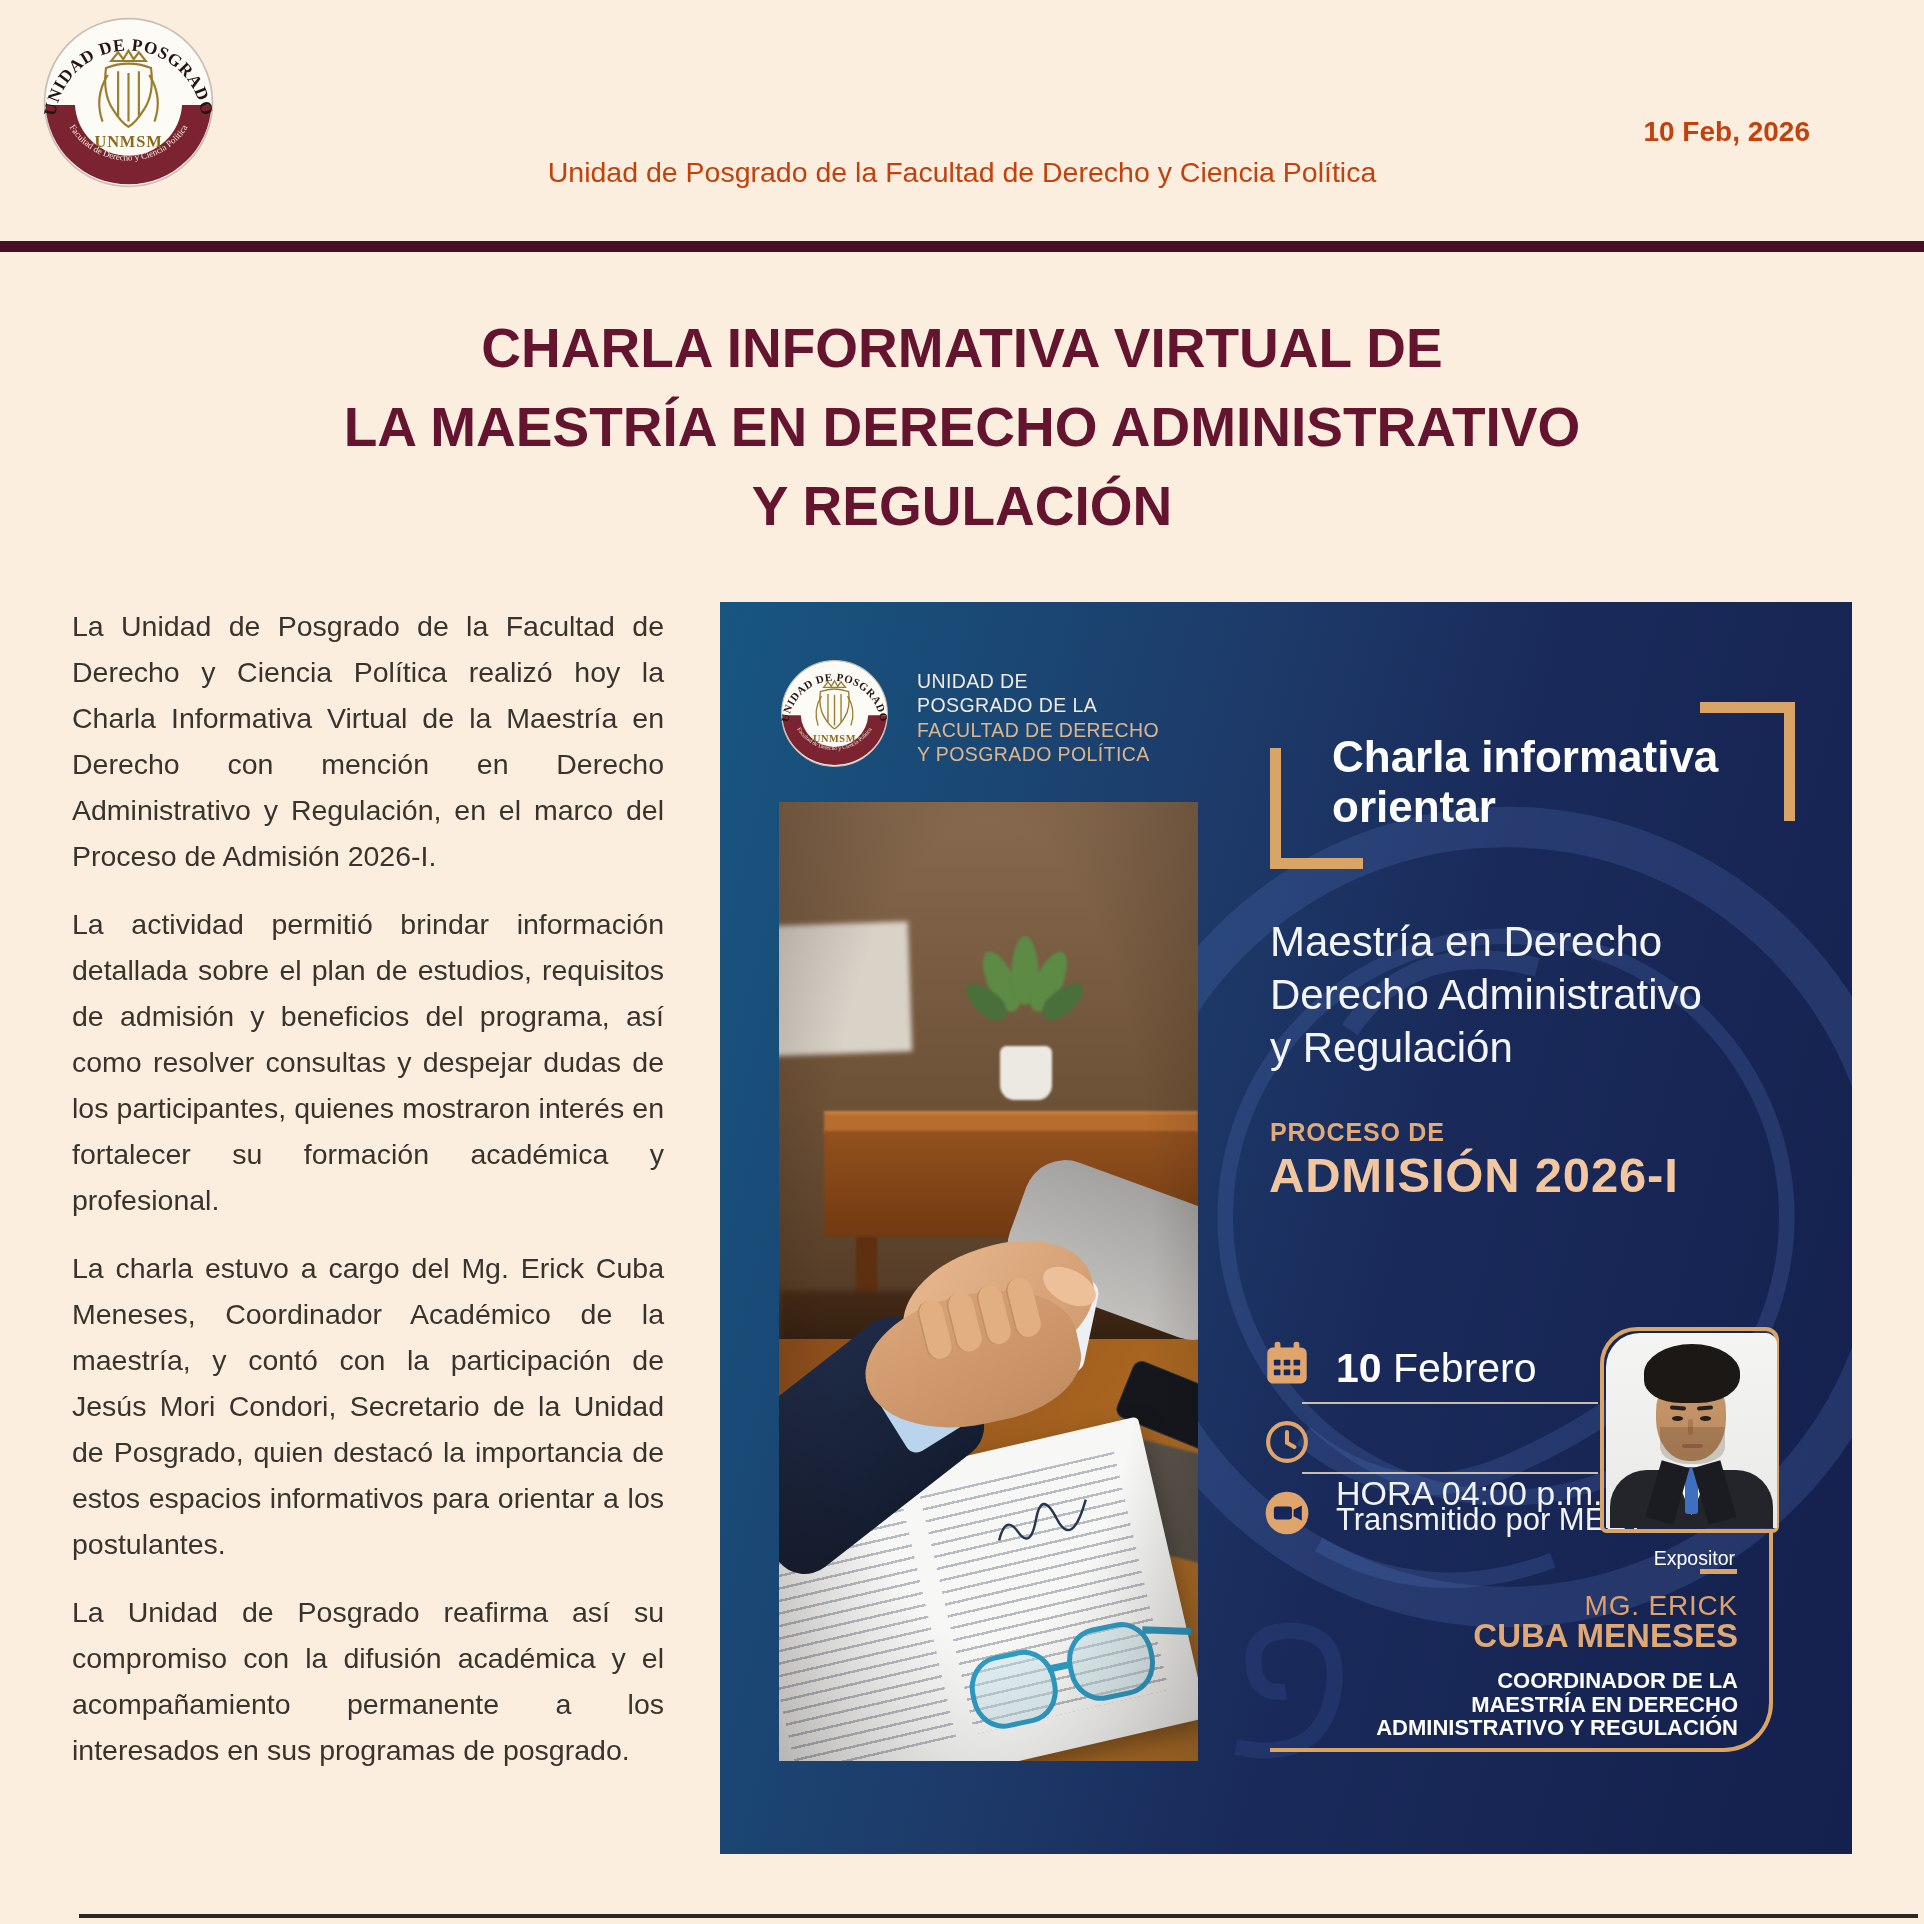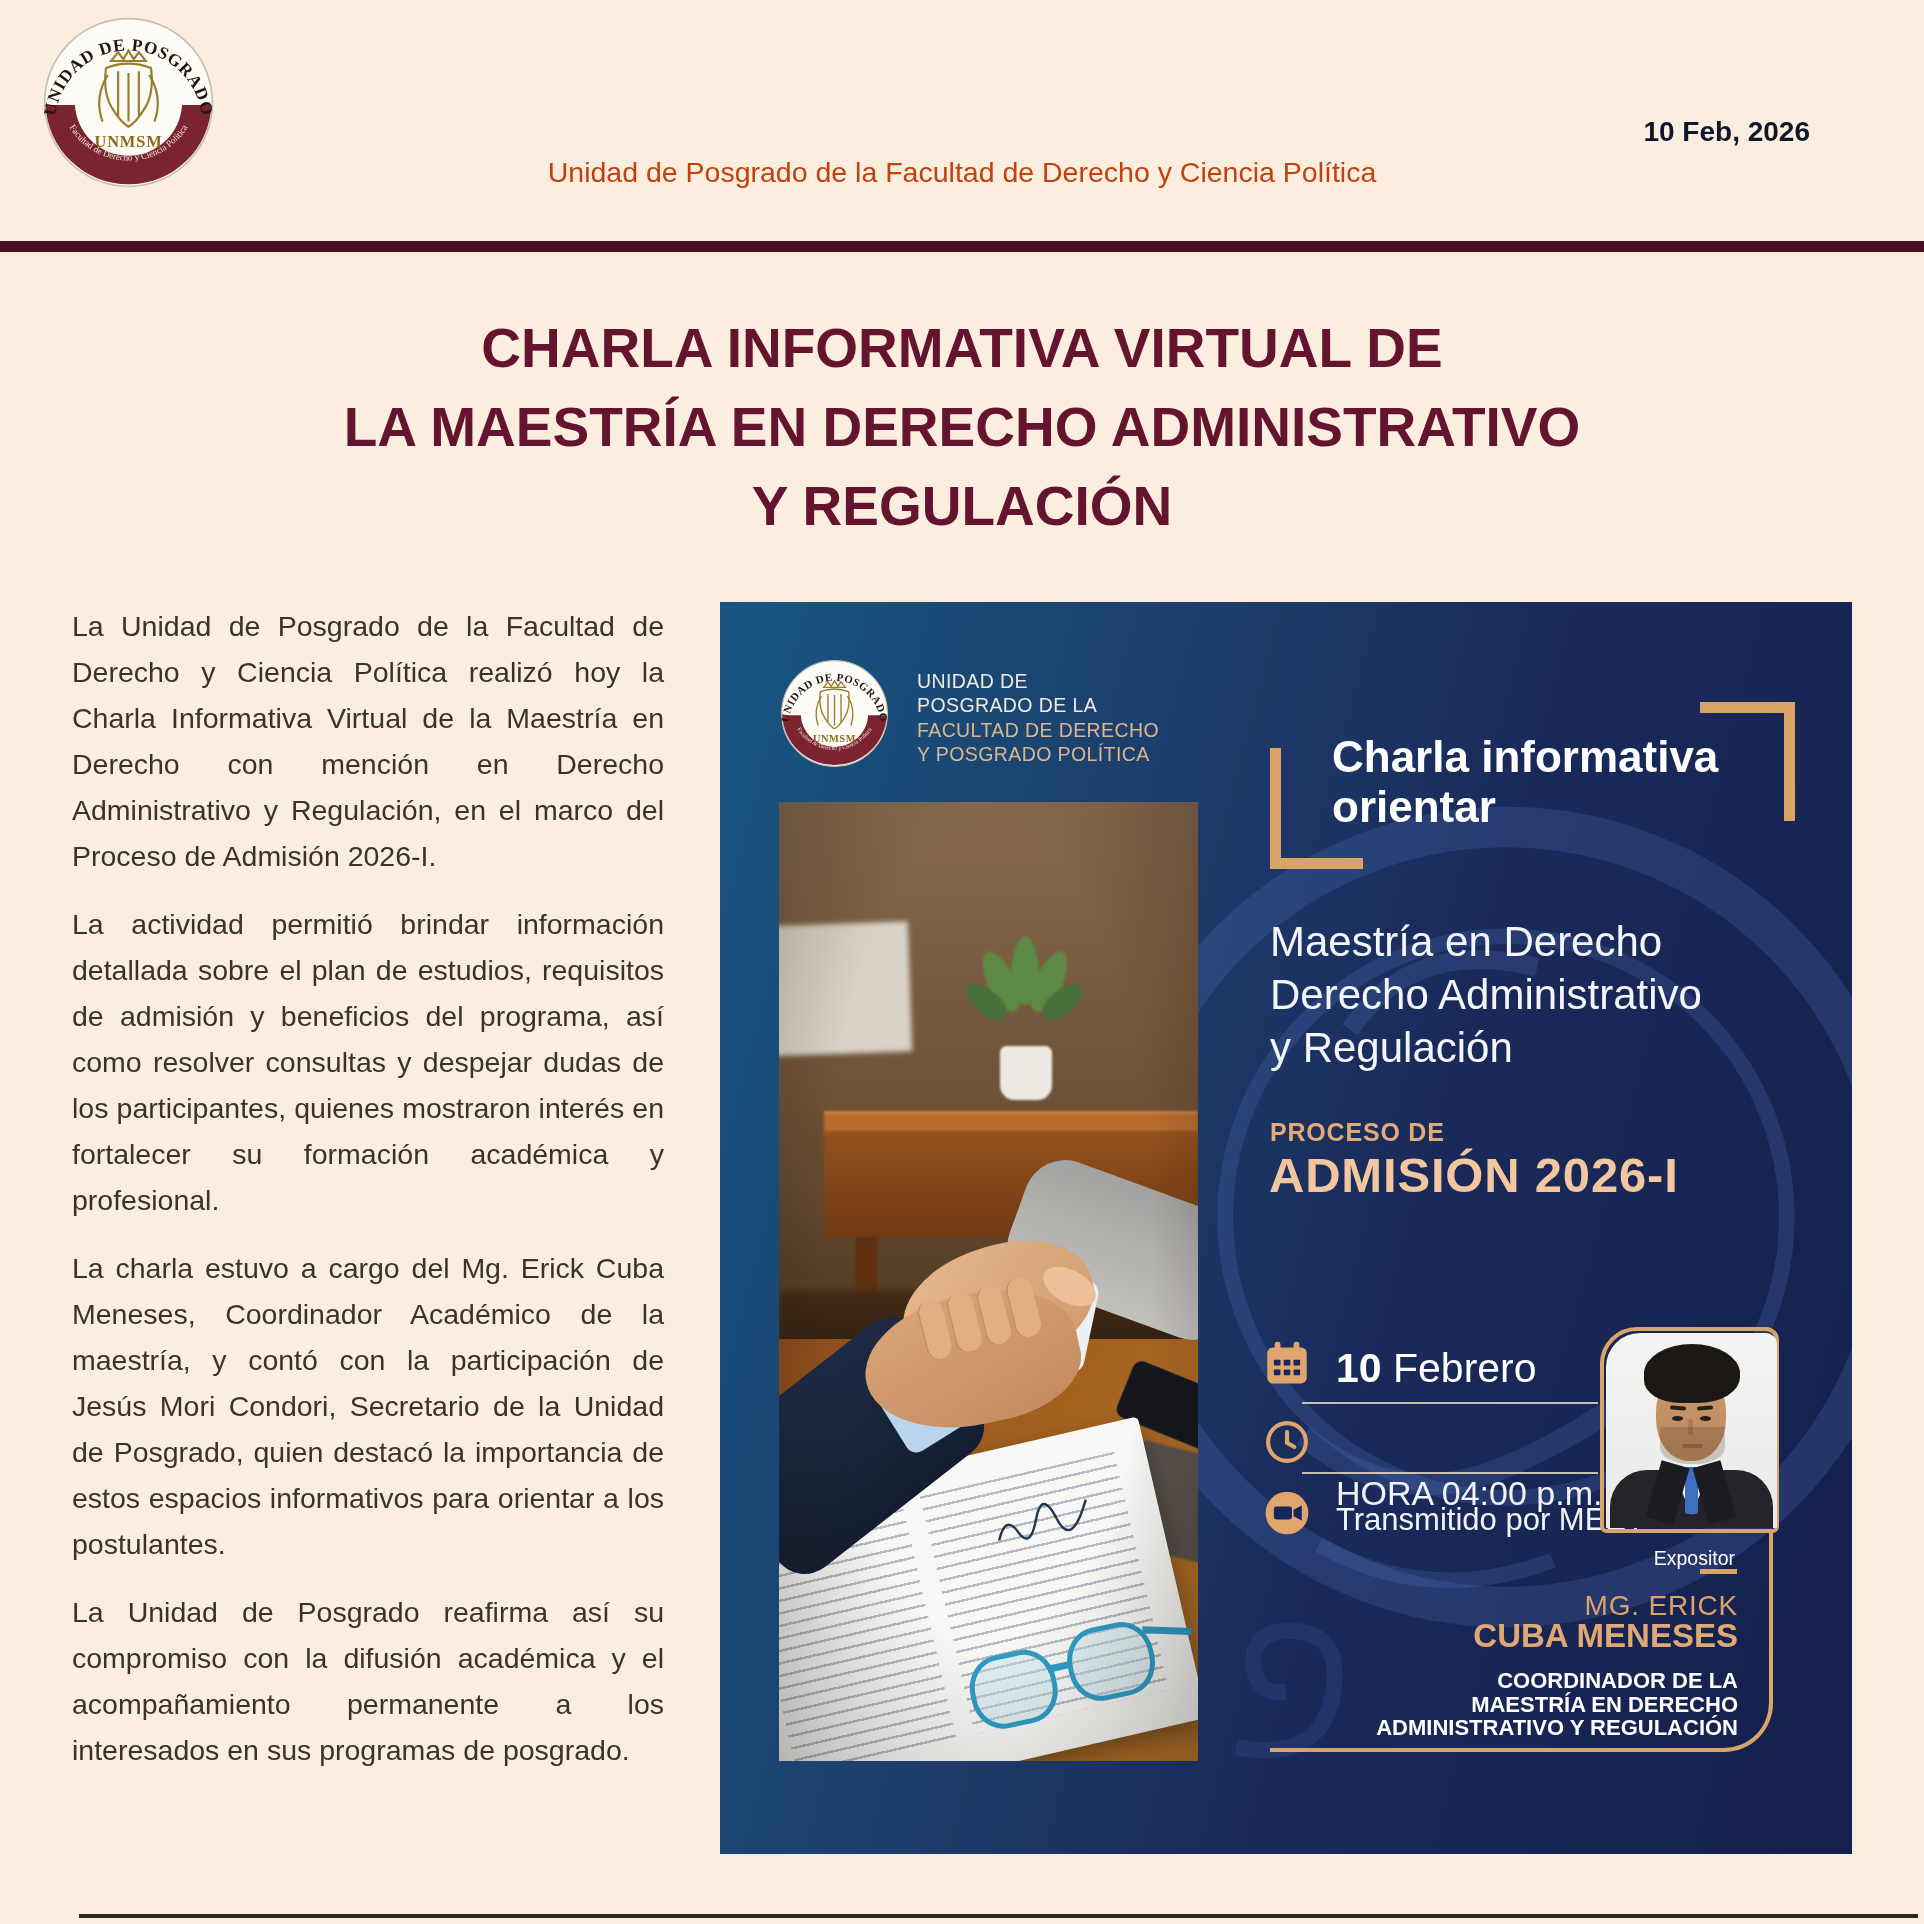--- a/index.html
+++ b/index.html
@@ -5,21 +5,21 @@
   html,body{margin:0;padding:0;background:#FBEEDF;}
   .canvas{position:relative;width:1924px;height:1924px;background:#FBEEDF;overflow:hidden;
           font-family:"Liberation Sans",sans-serif;}
 
   
   .header-logo{position:absolute;left:42px;top:16.3px;width:173px;height:173px;}
   .page-title{position:absolute;left:0;right:0;top:28px;text-align:center;
               font-size:85px;font-weight:bold;color:#343230;letter-spacing:-1.6px;}
   .page-subtitle{position:absolute;left:0;right:0;top:156px;text-align:center;
                  font-size:28.5px;color:#c2410c;}
-  .page-date{position:absolute;right:114px;top:116px;font-size:28px;font-weight:bold;color:#0f172a;}
+  .page-date{position:absolute;right:114px;top:116px;font-size:28px;font-weight:bold;color:#c2410c;}
   .divider{position:absolute;left:0;top:241px;width:1924px;height:11.4px;background:#470F23;}
 
   
   .headline{position:absolute;left:0;right:0;top:309px;text-align:center;color:#64142F;
             font-weight:bold;font-size:55px;line-height:79px;}
 
   
   .article{position:absolute;left:72px;top:603px;width:592px;}
   .article p{margin:0 0 22px 0;font-size:28.5px;line-height:46px;text-align:justify;
              color:#3A332B;}

